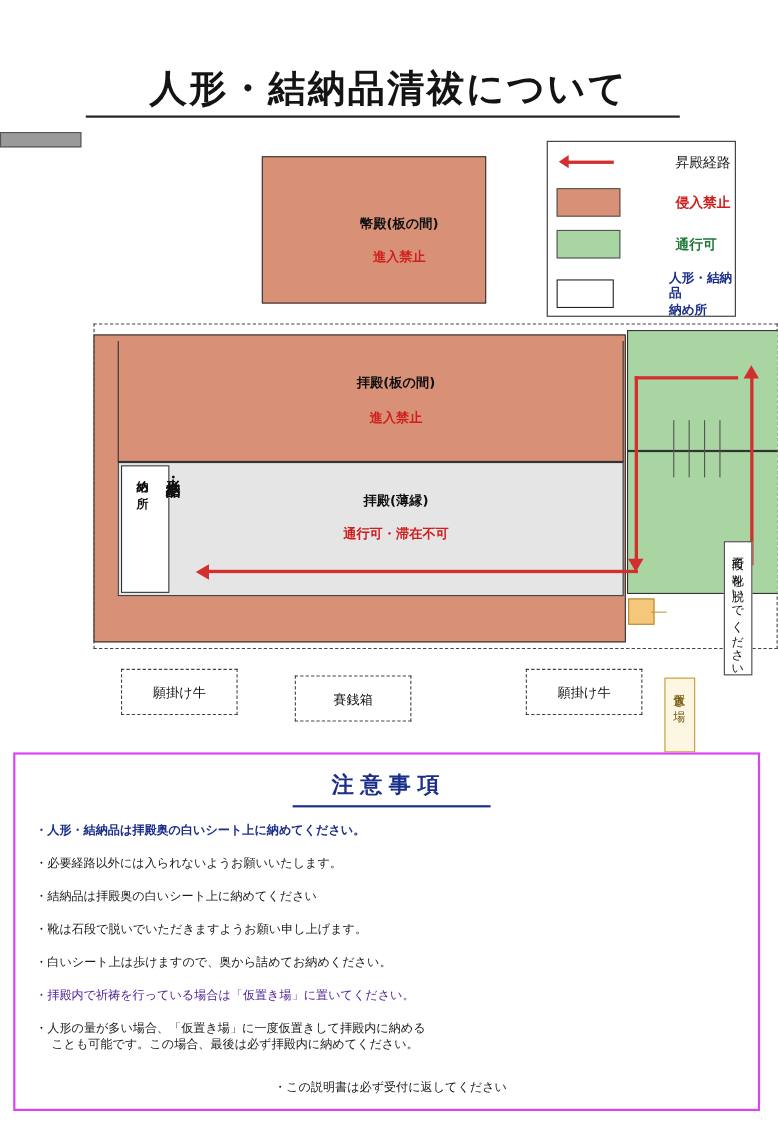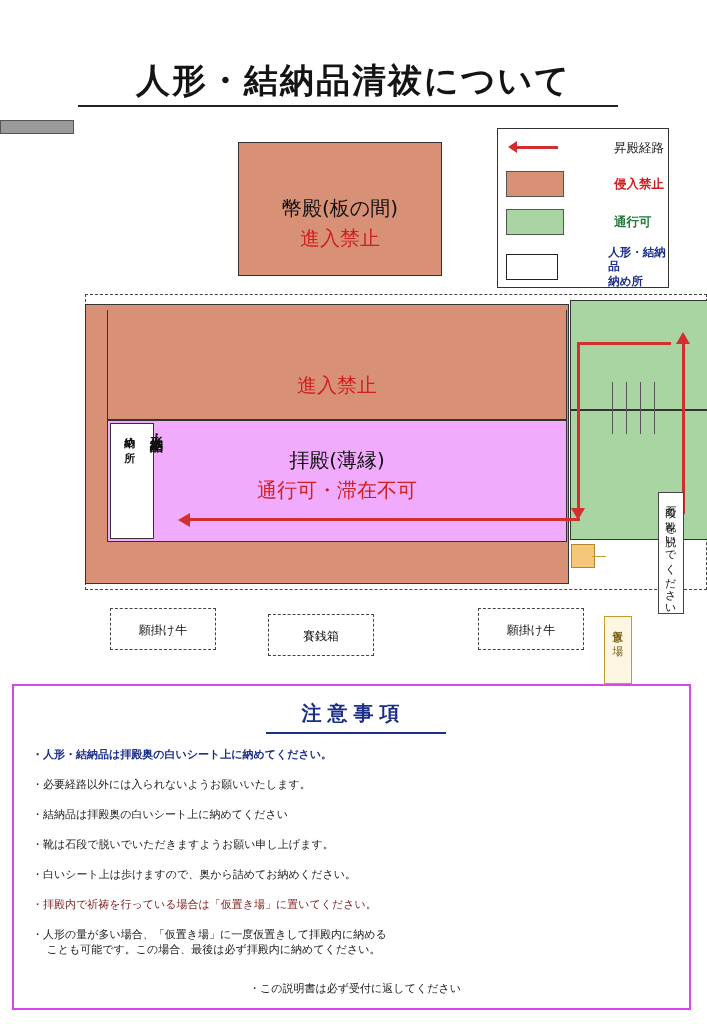--- a/index.html
+++ b/index.html
@@ -69,43 +69,44 @@
   #haiden-outer{
     left:85px;top:184px;width:484px;height:280px;
     background:#d89177;border:1px solid #333;
   }
   #haiden-ita{
     left:107px;top:190px;width:460px;height:110px;
     background:#d89177;border:1px solid #333;border-top:none;
   }
   #haiden-usu{
     left:107px;top:300px;width:460px;height:122px;
-    background:#f0abfc;border:1px solid #333;
+    background:#e5e5e5;border:1px solid #333;
   }
   #osamedokoro{
     left:110px;top:303px;width:44px;height:116px;
     background:#fff;border:1px solid #333;
   }
   #right-green{
     left:570px;top:180px;width:137px;height:110px;
     background:#a8d5a2;border:1px solid #333;border-right:none;
   }
   #right-green2{
     left:570px;top:290px;width:137px;height:130px;
     background:#a8d5a2;border:1px solid #333;border-right:none;
   }
   #stair-box{
     left:600px;top:246px;width:72px;height:12px;
     background:#9a9a9a;border:1px solid #555;
   }
   .stair-line{position:absolute;background:#555;width:1px;height:52px;top:262px;}
 
   .label{
-    position:absolute;text-align:center;font-size:20px;font-weight:400;color:#111;
+    position:absolute;text-align:center;font-size:12px;font-weight:700;color:#111;
     width:100%;
+    padding-left:23px;
   }
   .label-red{color:#cf2020;}
 
   
   .vtext{
     position:absolute;
     writing-mode:vertical-rl;
     text-orientation:upright;
     font-size:12px;font-weight:700;line-height:1.15;color:#111;
     letter-spacing:1px;
@@ -156,21 +157,21 @@
   }
   #notes-title-underline{
     position:absolute;left:252px;top:46px;width:180px;height:2px;background:#1b2f8a;
   }
   .note{
     position:absolute;left:18px;width:646px;
     font-size:11px;line-height:1.35;color:#1a1a1a;
     white-space:pre-wrap;
   }
   .note.blue{color:#1b2f8a;font-weight:700;}
-  .note.green{color:#7f1d1d;}
+  .note.green{color:#4c1d95;}
 </style>
 </head>
 <body>
 
 <div class="page">
 
   <div id="title">人形・結納品清祓について</div>
   <div id="title-underline"></div>
 
   <div id="legend">
@@ -206,20 +207,21 @@
     <div class="stair-line" style="left:654px;"></div>
 
     <div id="heiden" class="blk">
       <div class="label" style="top:52px;">幣殿(板の間)</div>
       <div class="label label-red" style="top:82px;">進入禁止</div>
     </div>
 
     <div id="haiden-outer" class="blk"></div>
 
     <div id="haiden-ita" class="blk">
+      <div class="label" style="top:30px;">拝殿(板の間)</div>
       <div class="label label-red" style="top:62px;">進入禁止</div>
     </div>
 
     <div id="haiden-usu" class="blk">
       <div class="label" style="top:26px;">拝殿(薄縁)</div>
       <div class="label label-red" style="top:56px;">通行可・滞在不可</div>
     </div>
 
     <div id="osamedokoro" class="blk"></div>
     <div class="vtext" style="left:122px;top:308px;font-size:11px;">納め所</div>

